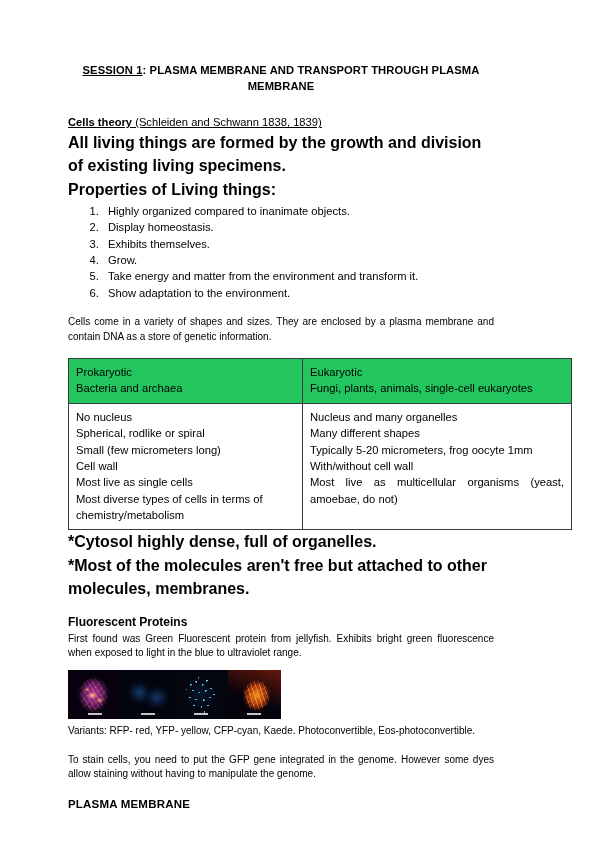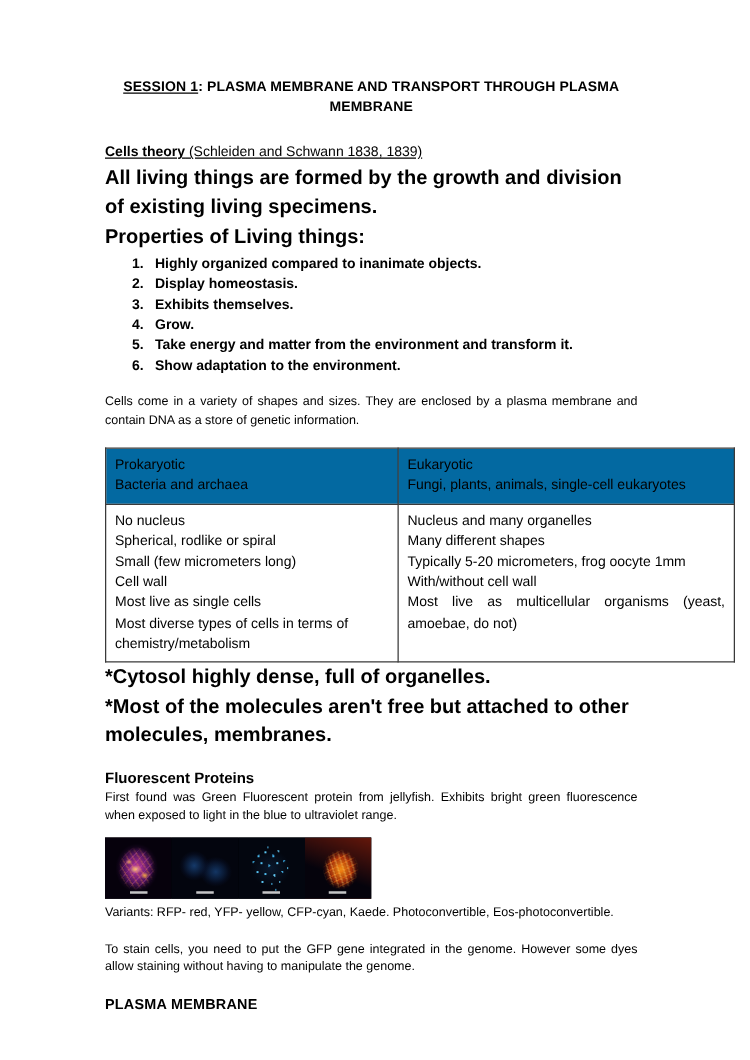--- a/index.html
+++ b/index.html
@@ -14,21 +14,20 @@
     color: #000000;
     overflow: hidden;
   }
   .page {
     position: relative;
     width: 556px;
     height: 848px;
     background: #ffffff;
     box-sizing: border-box;
     padding: 62px 62px 0 68px;
-    margin-left: 16px;
   }
   .doc-title {
     font-size: 11.2px;
     font-weight: bold;
     text-align: center;
     line-height: 1.45;
     letter-spacing: 0.1px;
     margin: 0 10px 0 10px;
   }
   .doc-title .underlined {
@@ -48,21 +47,20 @@
 
   ol.props {
     margin: 2px 0 0 0;
     padding-left: 34px;
     list-style-position: outside;
   }
   ol.props li {
     font-size: 11.2px;
     line-height: 1.46;
     padding-left: 6px;
-    font-weight: bold;
   }
   p.just {
     margin: 0;
     text-align: justify;
     font-size: 10px;
     line-height: 1.46;
   }
   p.plain {
     margin: 0;
     font-size: 16px;
@@ -90,21 +88,21 @@
     margin: 0;
   }
   table.cmp td {
     border: 1px solid #3a3a3a;
     vertical-align: top;
     padding: 5px 7px 6px 7px;
     font-size: 11.2px;
     line-height: 1.46;
   }
   table.cmp tr.head td {
-    background: #0369a1;
+    background: #22c55e;
   }
   table.cmp td.col-a { width: 219px; }
   table.cmp td.col-b { width: 254px; }
   .cell-just { text-align: justify; }
   .cell-line { display: block; }
 
   .figure {
     width: 213px;
     height: 49px;
     background: #000000;

